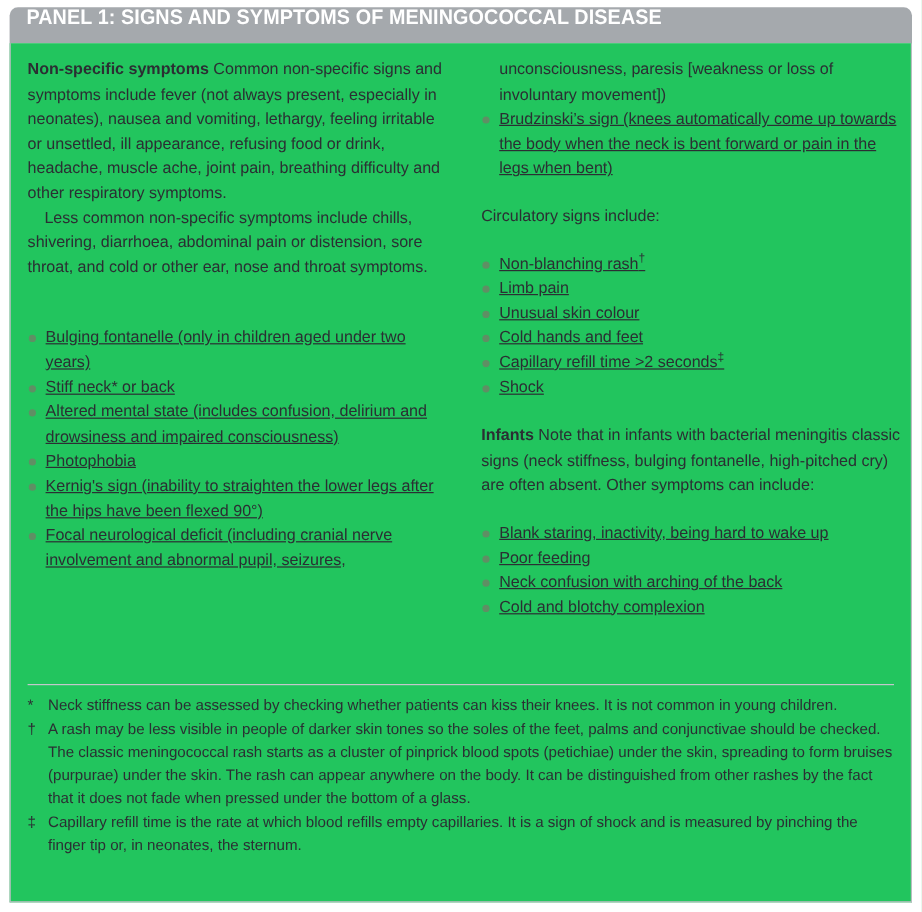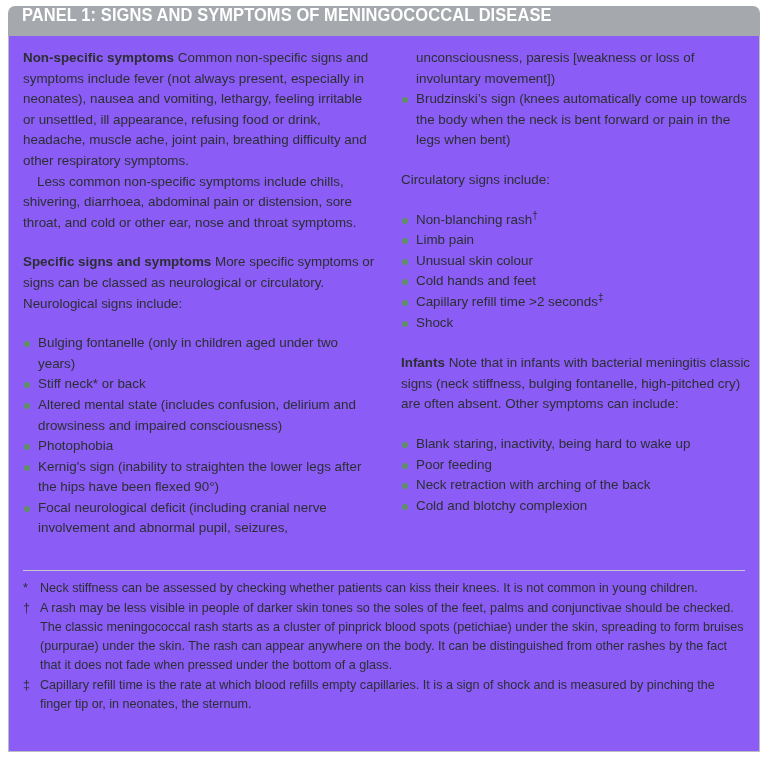--- a/index.html
+++ b/index.html
@@ -23,39 +23,39 @@
     box-sizing: border-box;
     padding: 6px 8px 8px 8px;
     background: #ffffff;
   }
 
   .panel-header {
     height: 30px;
     background: #a5a9ad;
     border-radius: 7px 7px 0 0;
     display: flex;
-    align-items: flex-end;
-    padding: 12px 14px;
+    align-items: flex-start;
+    padding: 0 14px;
     box-sizing: border-box;
   }
   .panel-header-title {
     color: #ffffff;
     font-size: 17.5px;
     font-weight: bold;
     letter-spacing: 0.1px;
     line-height: 1;
     white-space: nowrap;
     transform: scaleX(0.94);
     transform-origin: left center;
   }
 
   .panel-body {
     border: 1px solid #b9bdc1;
     border-top: none;
-    background: #8b5cf6;
+    background: #22c55e;
     box-sizing: border-box;
     height: 716px;
     padding: 12px 14px 8px 14px;
     position: relative;
   }
 
   .columns {
     display: flex;
     gap: 26px;
     height: 512px;
@@ -78,20 +78,21 @@
   .gap-lg { height: 20px; }
 
   .lead {
     font-weight: bold;
   }
 
   ul.bullets {
     list-style: none;
     margin: 0;
     padding: 0;
+    text-decoration: underline;
   }
   ul.bullets li {
     position: relative;
     padding-left: 15px;
     font-size: 13.4px;
     line-height: 20.6px;
     color: #2b2f33;
     margin-bottom: 0;
   }
   ul.bullets li::before {
@@ -150,21 +151,20 @@
     <div class="columns">
 
       <div class="col">
 
         <p class="para"><span class="lead">Non-specific symptoms</span><span> Common non-specific signs and symptoms include fever (not always present, especially in neonates), nausea and vomiting, lethargy, feeling irritable or unsettled, ill appearance, refusing food or drink, headache, muscle ache, joint pain, breathing difficulty and other respiratory symptoms.</span></p>
 
         <p class="para indent">Less common non-specific symptoms include chills, shivering, diarrhoea, abdominal pain or distension, sore throat, and cold or other ear, nose and throat symptoms.</p>
 
         <div class="gap-md"></div>
 
-        <p class="para"><span class="lead">Specific signs and symptoms</span><span> More specific symptoms or signs can be classed as neurological or circulatory. Neurological signs include:</span></p>
 
         <div class="gap-md"></div>
 
         <ul class="bullets">
           <li>Bulging fontanelle (only in children aged under two years)</li>
           <li>Stiff neck* or back</li>
           <li>Altered mental state (includes confusion, delirium and drowsiness and impaired consciousness)</li>
           <li>Photophobia</li>
           <li>Kernig's sign (inability to straighten the lower legs after the hips have been flexed 90°)</li>
           <li>Focal neurological deficit (including cranial nerve involvement and abnormal pupil, seizures,</li>
@@ -197,21 +197,21 @@
 
         <div class="gap-lg"></div>
 
         <p class="para"><span class="lead">Infants</span><span> Note that in infants with bacterial meningitis classic signs (neck stiffness, bulging fontanelle, high-pitched cry) are often absent. Other symptoms can include:</span></p>
 
         <div class="gap-md"></div>
 
         <ul class="bullets">
           <li>Blank staring, inactivity, being hard to wake up</li>
           <li>Poor feeding</li>
-          <li>Neck retraction with arching of the back</li>
+          <li>Neck confusion with arching of the back</li>
           <li>Cold and blotchy complexion</li>
         </ul>
 
       </div>
     </div>
 
     <hr class="divider">
 
     <div class="footnotes">
       <div class="footnote">

